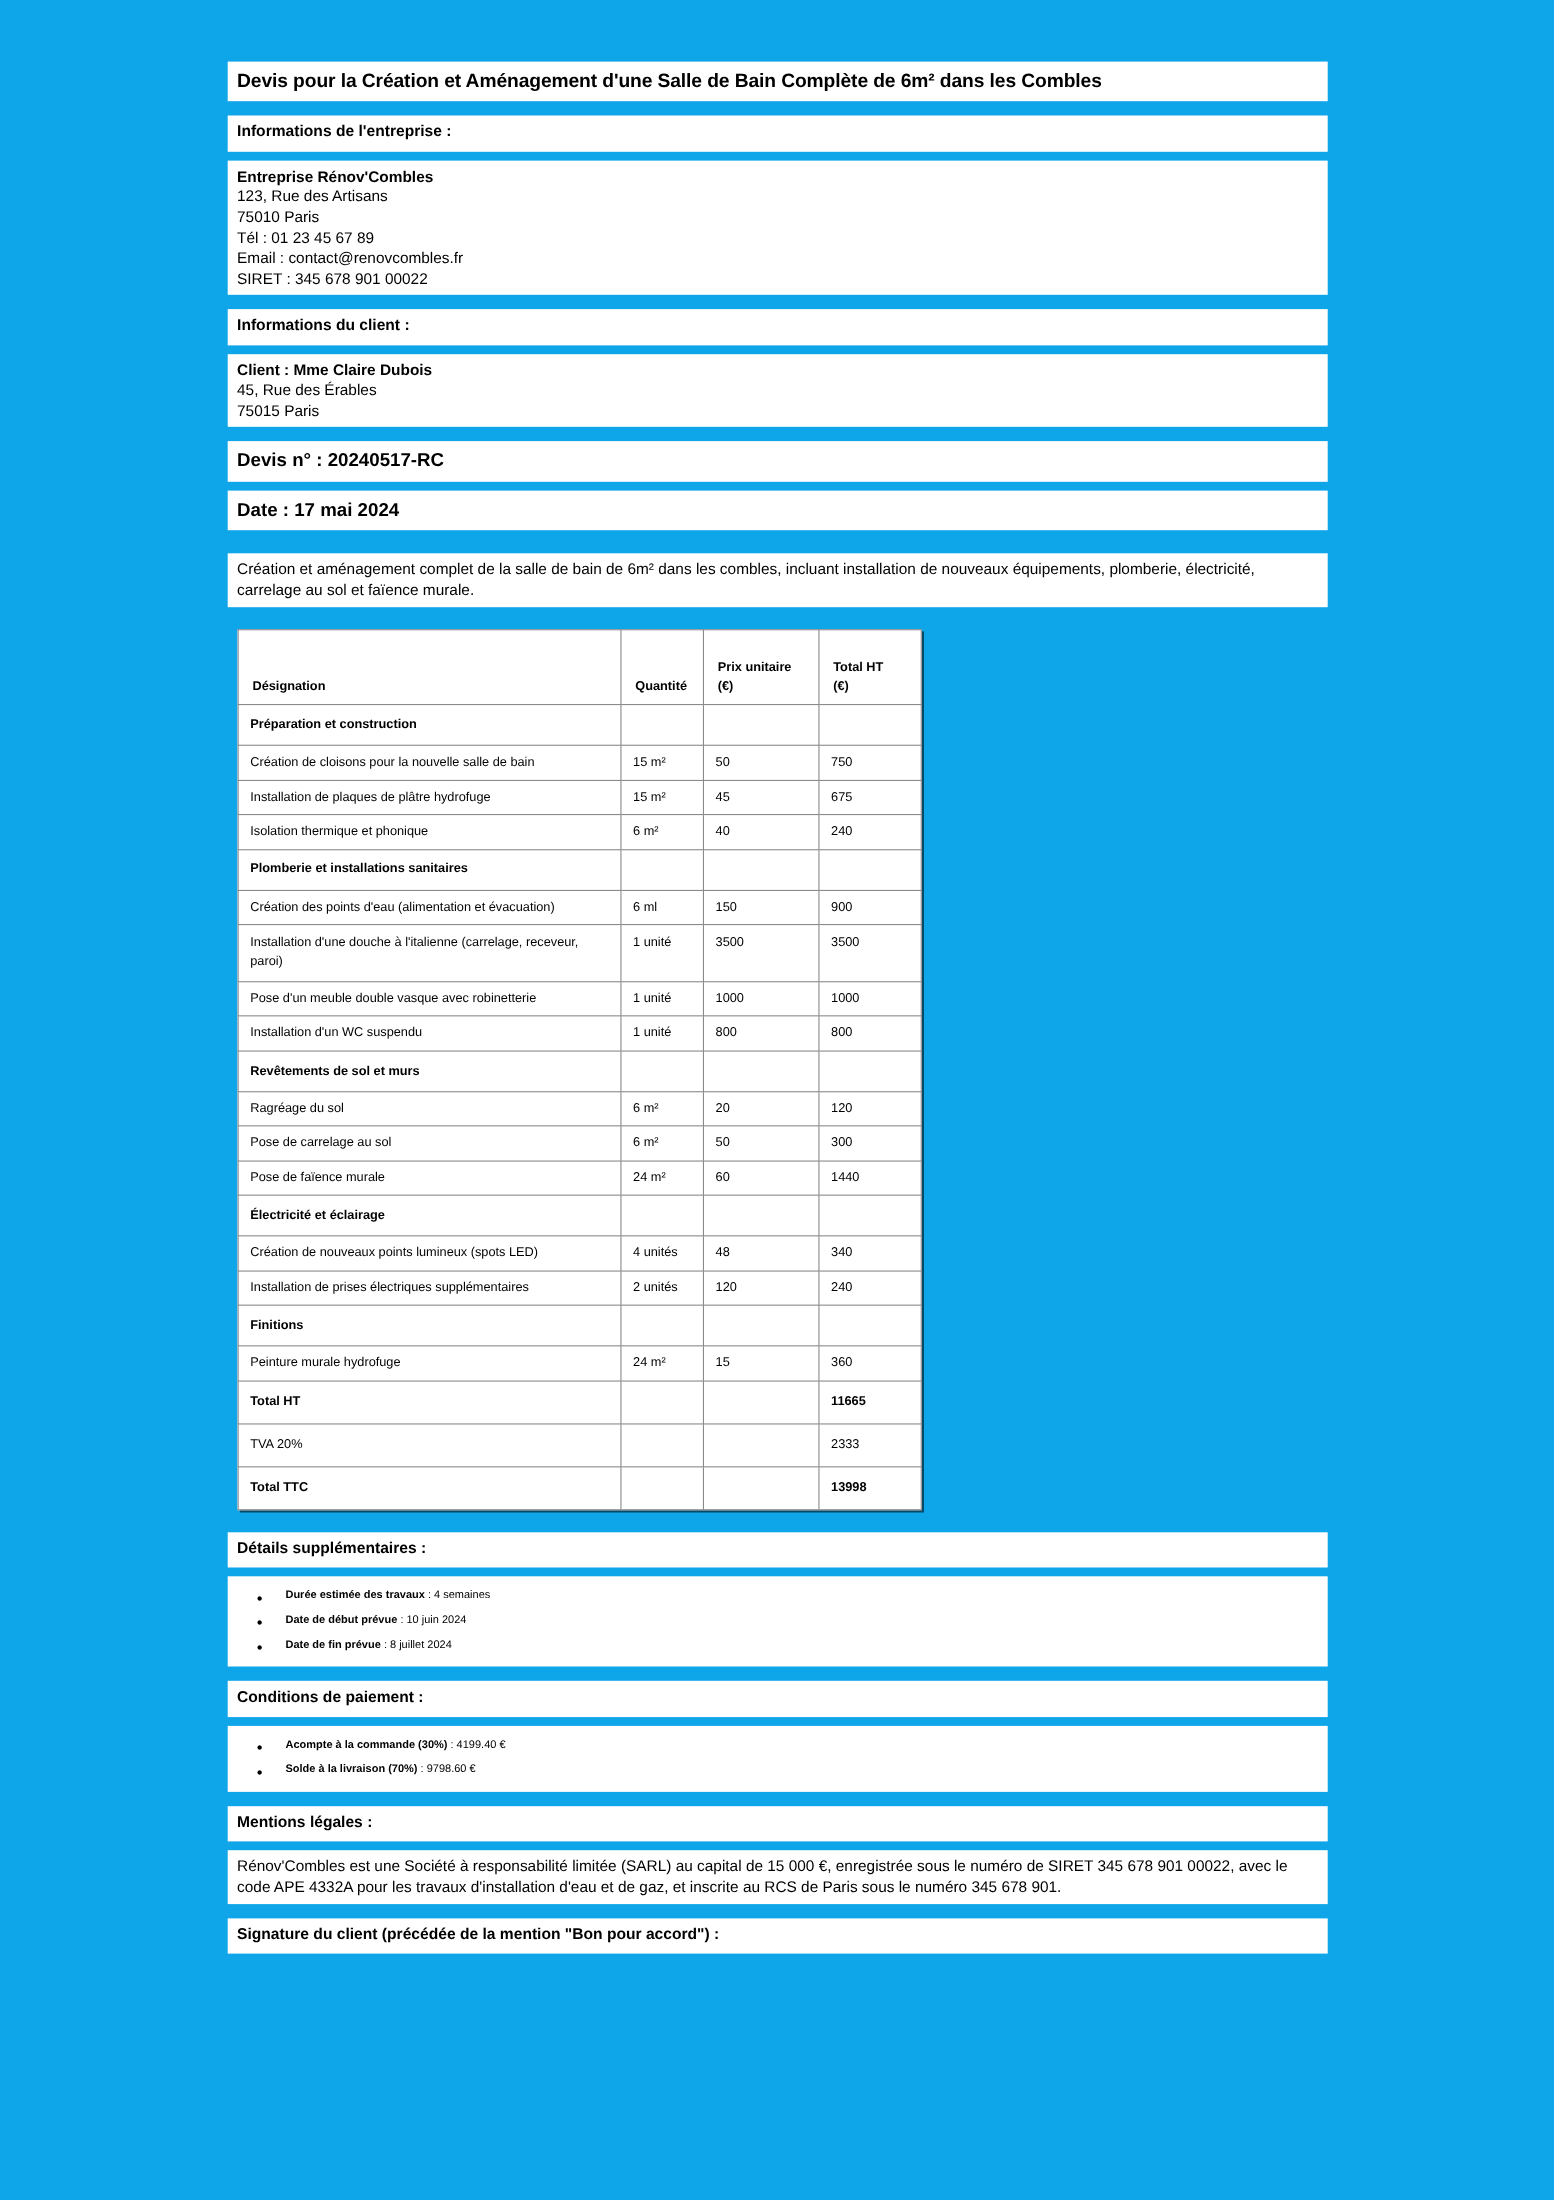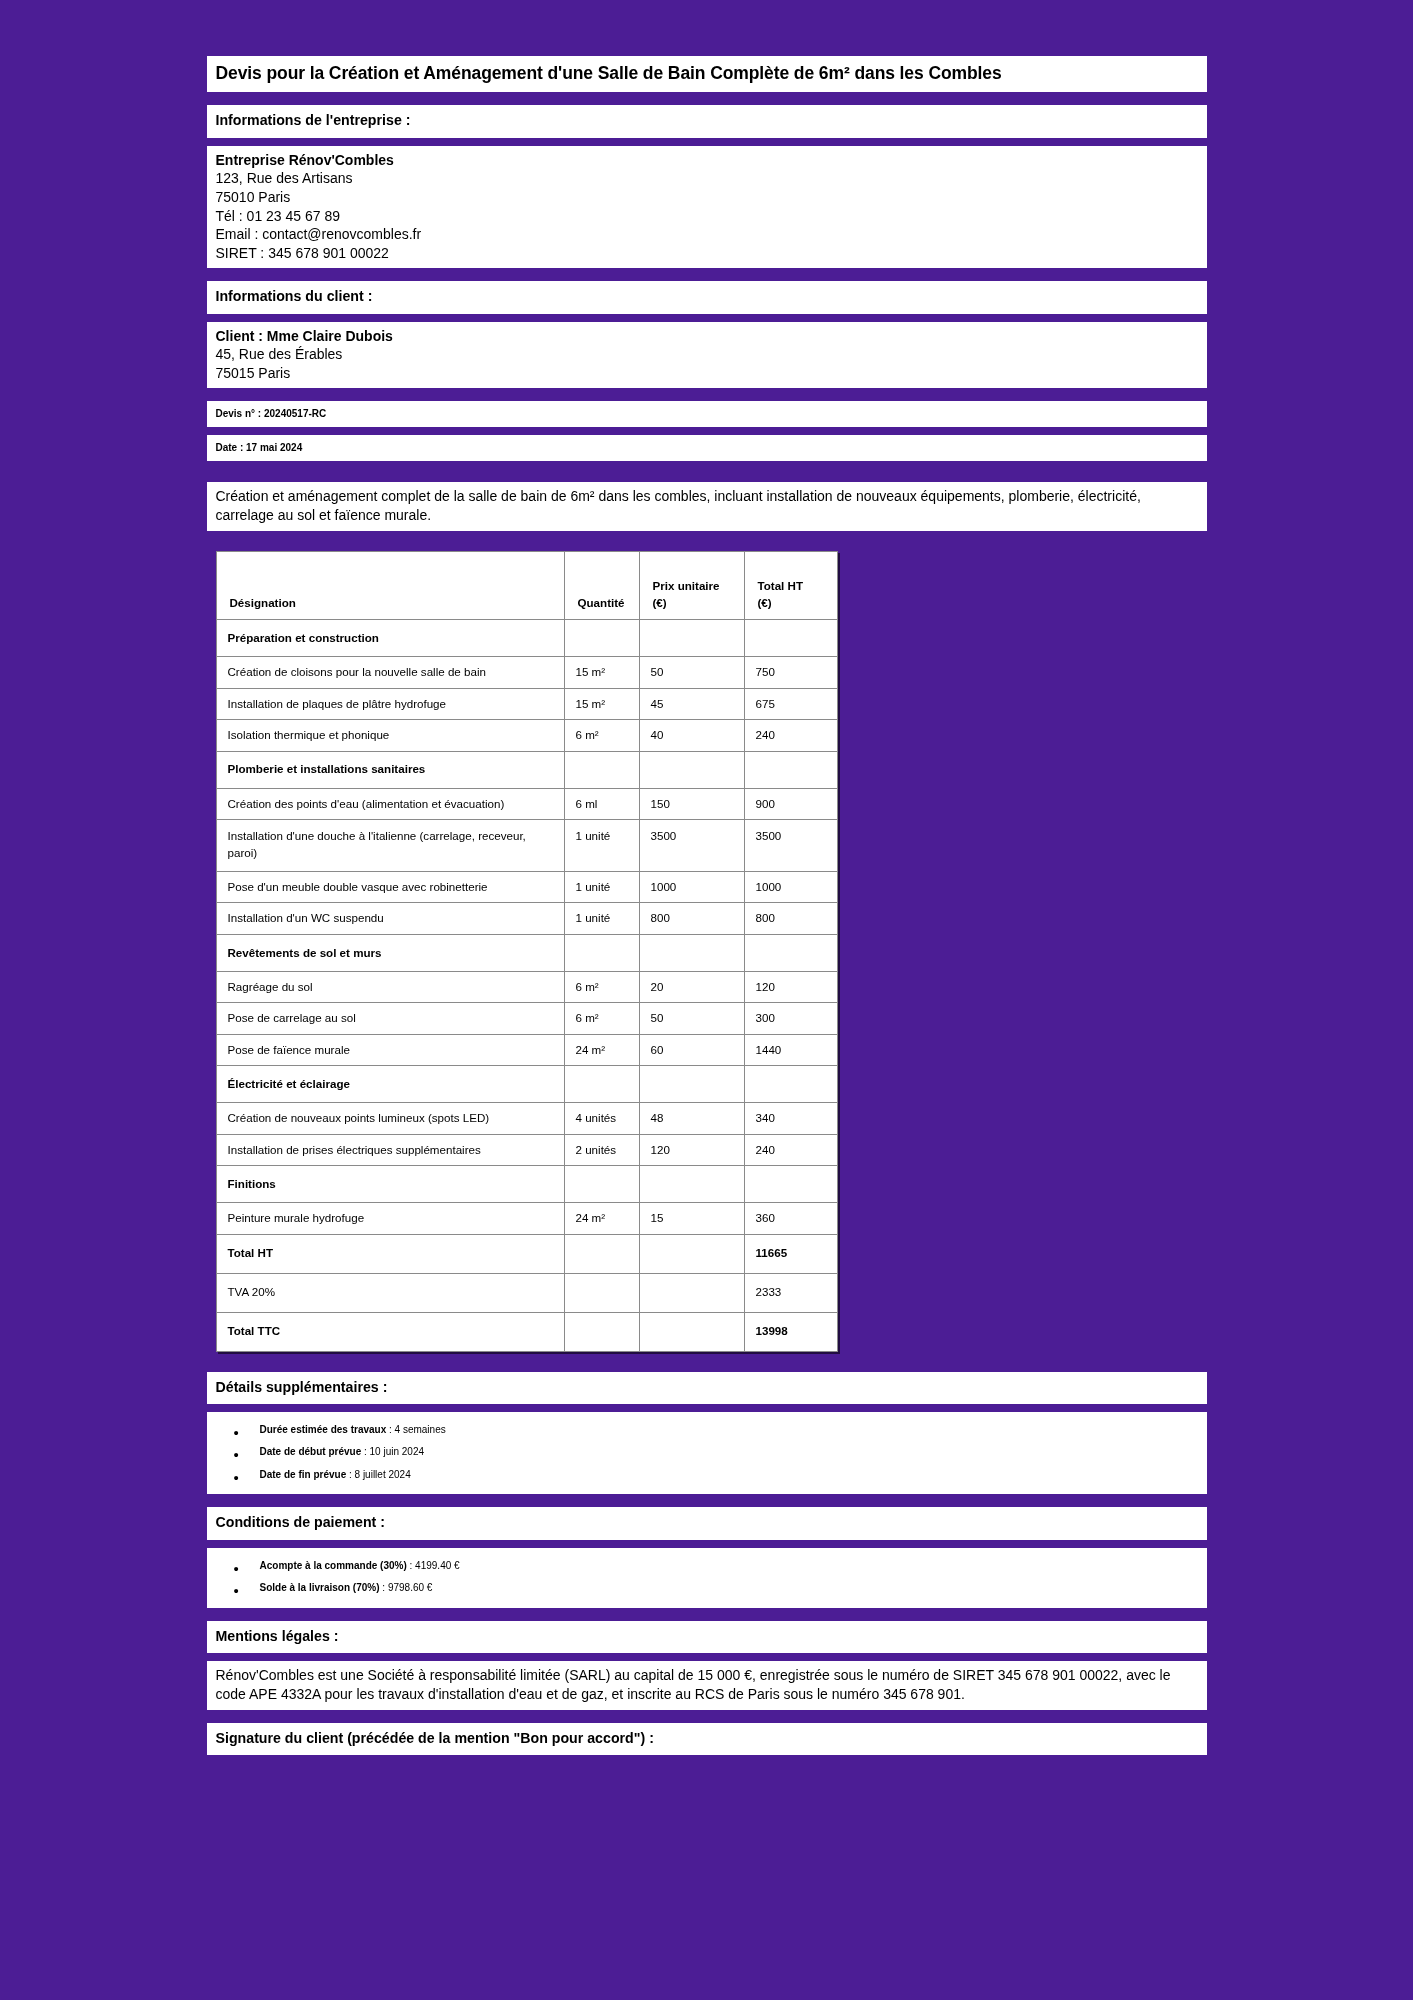--- a/index.html
+++ b/index.html
@@ -10,21 +10,21 @@
   body {
     width: 1413px;
     min-height: 2000px;
     font-family: "Liberation Sans", sans-serif;
     color: #000000;
   }
   .page {
     position: relative;
     width: 1413px;
     min-height: 2000px;
-    background: #4c1d95;
+    background: #0ea5e9;
     padding: 0;
     box-sizing: border-box;
   }
   .content {
     margin: 0 auto;
     padding-top: 56px;
     width: 1000px;
   }
 
   
@@ -50,21 +50,21 @@
     line-height: 1.5;
   }
   .block-text {
     font-size: 14px;
     line-height: 1.33;
   }
   .block-text .strong-line {
     font-weight: bold;
   }
   .kv-line {
-    font-size: 10px;
+    font-size: 17px;
     font-weight: bold;
     line-height: 1.5;
   }
   .para {
     font-size: 14px;
     line-height: 1.35;
   }
 
   
   ul.bullets {

